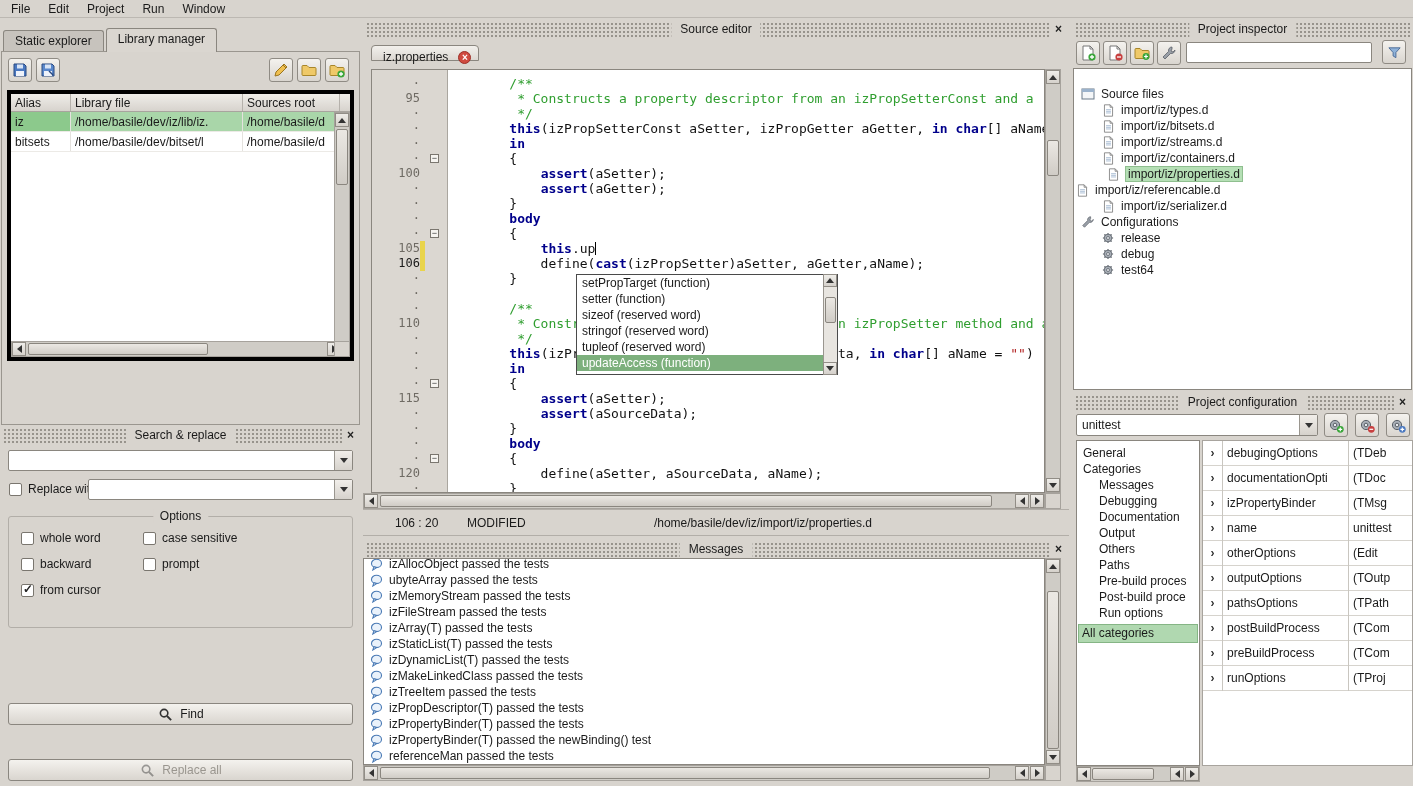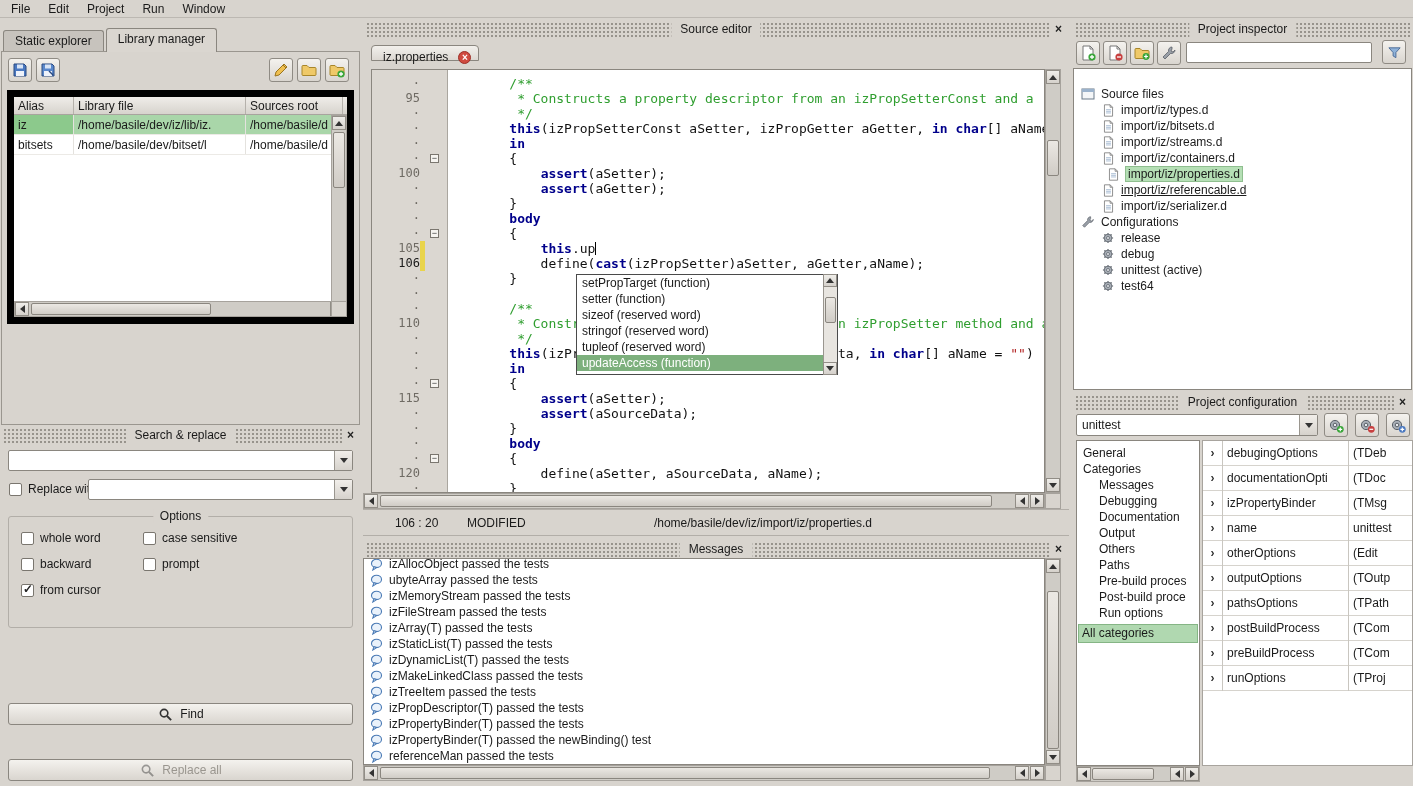--- a/index.html
+++ b/index.html
@@ -36,21 +36,21 @@
   
   .vsb,.hsb{position:absolute;background:#cfccc6;border:1px solid #a6a29c}
   .sbtn{position:absolute;width:14px;height:14px;background:linear-gradient(#efede9,#d5d1cb);border:1px solid #918d86;display:flex;align-items:center;justify-content:center}
   .sthumb{position:absolute;background:linear-gradient(#ebe8e3,#d0ccc6);border:1px solid #8a867f;border-radius:2px}
   .corner{position:absolute;background:#d8d4ce;border:1px solid #a6a29c}
   
   .left-tabs{position:absolute;left:3px;top:10px;height:24px;display:flex;align-items:flex-end}
   .ltab{height:22px;line-height:21px;padding:0 11px;background:#c7c3bd;border:1px solid #8a867f;border-bottom:none;border-radius:3px 3px 0 0;margin-right:2px}
   .ltab.active{height:24px;background:#dad6d0;position:relative;z-index:3}
   .lib-box{position:absolute;left:1px;top:33px;width:359px;height:374px;background:#d8d4ce;border:1px solid #9a968f}
-  .lib-table{position:absolute;left:5px;top:38px;width:347px;height:234px;background:#fff;border:7px solid #000000;overflow:hidden}
+  .lib-table{position:absolute;left:5px;top:38px;width:347px;height:271px;background:#fff;border:4px solid #000000;overflow:hidden}
   .lt-head{display:flex;height:18px;background:linear-gradient(#efede9,#d7d3cd);border-bottom:1px solid #a8a49e}
   .lt-hcell{padding:2px 4px;border-right:1px solid #b5b1ab;overflow:hidden;white-space:nowrap}
   .lt-row{display:flex;height:20px;border-bottom:1px solid #eceae6}
   .lt-cell{padding:3px 4px;border-right:1px solid #e4e2de;overflow:hidden;white-space:nowrap}
   .lt-row.sel{background:#a9d6a9}
   .lt-row.sel .lt-cell:first-child{background:#8cc98c}
   
   .groupbox{position:absolute;border:1px solid #b2aea8;border-radius:3px}
   .gb-title{position:absolute;top:-8px;left:50%;transform:translateX(-50%);background:#d8d4ce;padding:0 7px}
   
@@ -741,21 +741,21 @@
         <div class="tree-item" style="padding-left: 31px;">
           <span class="ic">
             <svg width="13" height="13" viewBox="0 0 16 16">
               <path d="M3 1h7l3 3v11H3z" fill="#fff" stroke="#777"></path>
               <path d="M10 1v3h3" fill="none" stroke="#777"></path>
               <path d="M5 7h6M5 9h6M5 11h6" stroke="#9ab2cc"></path>
             </svg>
           </span>
           <span class="tree-label sel">import/iz/properties.d</span>
         </div>
-        <div class="tree-item" style="padding-left: 26px; text-decoration: underline;">
+        <div class="tree-item" style="">
           <span class="ic">
             <svg width="13" height="13" viewBox="0 0 16 16">
               <path d="M3 1h7l3 3v11H3z" fill="#fff" stroke="#777"></path>
               <path d="M10 1v3h3" fill="none" stroke="#777"></path>
               <path d="M5 7h6M5 9h6M5 11h6" stroke="#9ab2cc"></path>
             </svg>
           </span>
           <span class="tree-label">import/iz/referencable.d</span>
         </div>
         <div class="tree-item" style="padding-left: 26px;">
@@ -790,31 +790,20 @@
         <div class="tree-item" style="padding-left: 26px;">
           <span class="ic">
             <svg width="12" height="12" viewBox="0 0 16 16">
               <path d="M8 1l1 2.2 2.4-.6.4 2.4 2.4.4-.6 2.4L15.8 9l-2.2 1 .6 2.4-2.4.4-.4 2.4-2.4-.6L8 17z" fill="none"></path>
               <circle cx="8" cy="8" r="5.2" fill="#a8aeb6" stroke="#5a6068"></circle>
               <circle cx="8" cy="8" r="2" fill="#e8eaee" stroke="#5a6068"></circle>
               <path d="M8 1.2v2M8 12.8v2M1.2 8h2M12.8 8h2M3.2 3.2l1.4 1.4M11.4 11.4l1.4 1.4M12.8 3.2l-1.4 1.4M4.6 11.4l-1.4 1.4" stroke="#5a6068" stroke-width="1.4"></path>
             </svg>
           </span>
           <span class="tree-label">debug</span>
-        </div>
-        <div class="tree-item" style="padding-left: 26px;">
-          <span class="ic">
-            <svg width="12" height="12" viewBox="0 0 16 16">
-              <path d="M8 1l1 2.2 2.4-.6.4 2.4 2.4.4-.6 2.4L15.8 9l-2.2 1 .6 2.4-2.4.4-.4 2.4-2.4-.6L8 17z" fill="none"></path>
-              <circle cx="8" cy="8" r="5.2" fill="#a8aeb6" stroke="#5a6068"></circle>
-              <circle cx="8" cy="8" r="2" fill="#e8eaee" stroke="#5a6068"></circle>
-              <path d="M8 1.2v2M8 12.8v2M1.2 8h2M12.8 8h2M3.2 3.2l1.4 1.4M11.4 11.4l1.4 1.4M12.8 3.2l-1.4 1.4M4.6 11.4l-1.4 1.4" stroke="#5a6068" stroke-width="1.4"></path>
-            </svg>
-          </span>
-          <span class="tree-label">unittest (active)</span>
         </div>
         <div class="tree-item" style="padding-left: 26px;">
           <span class="ic">
             <svg width="12" height="12" viewBox="0 0 16 16">
               <path d="M8 1l1 2.2 2.4-.6.4 2.4 2.4.4-.6 2.4L15.8 9l-2.2 1 .6 2.4-2.4.4-.4 2.4-2.4-.6L8 17z" fill="none"></path>
               <circle cx="8" cy="8" r="5.2" fill="#a8aeb6" stroke="#5a6068"></circle>
               <circle cx="8" cy="8" r="2" fill="#e8eaee" stroke="#5a6068"></circle>
               <path d="M8 1.2v2M8 12.8v2M1.2 8h2M12.8 8h2M3.2 3.2l1.4 1.4M11.4 11.4l1.4 1.4M12.8 3.2l-1.4 1.4M4.6 11.4l-1.4 1.4" stroke="#5a6068" stroke-width="1.4"></path>
             </svg>
           </span>

